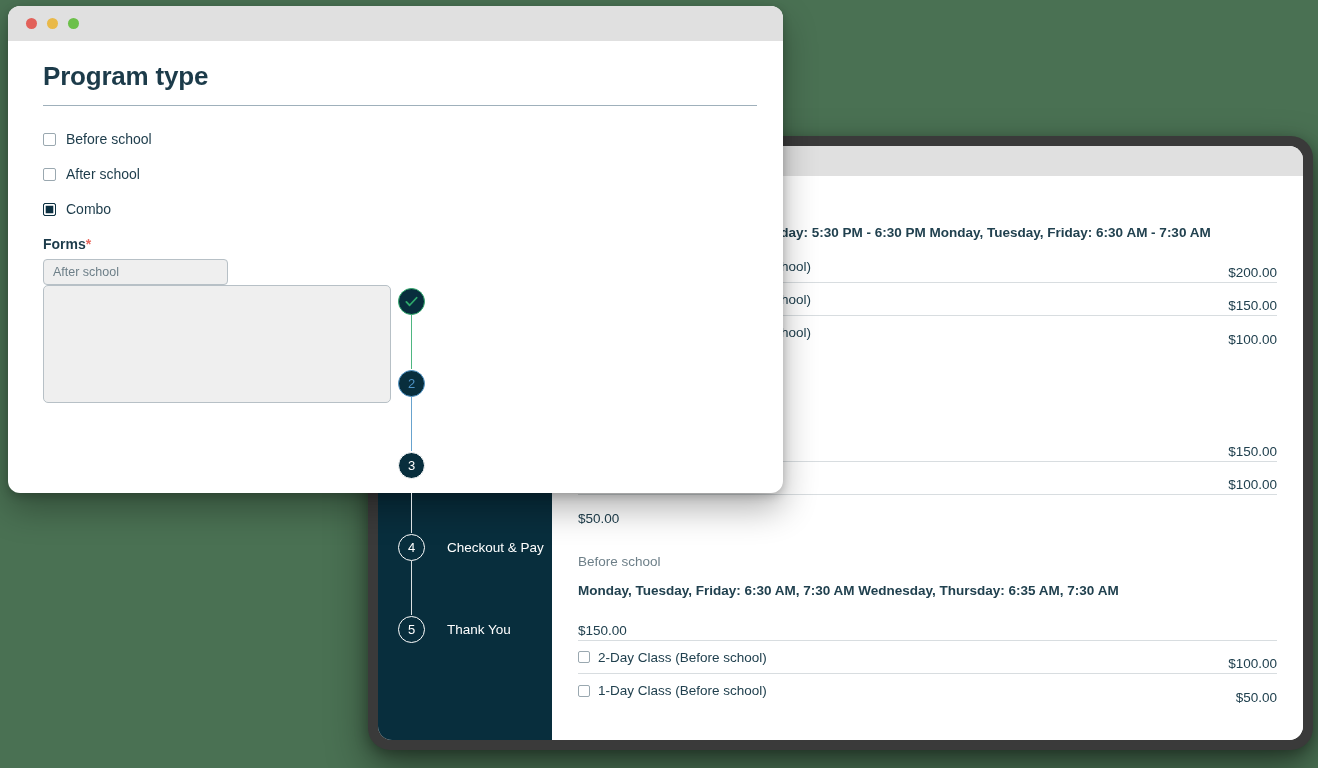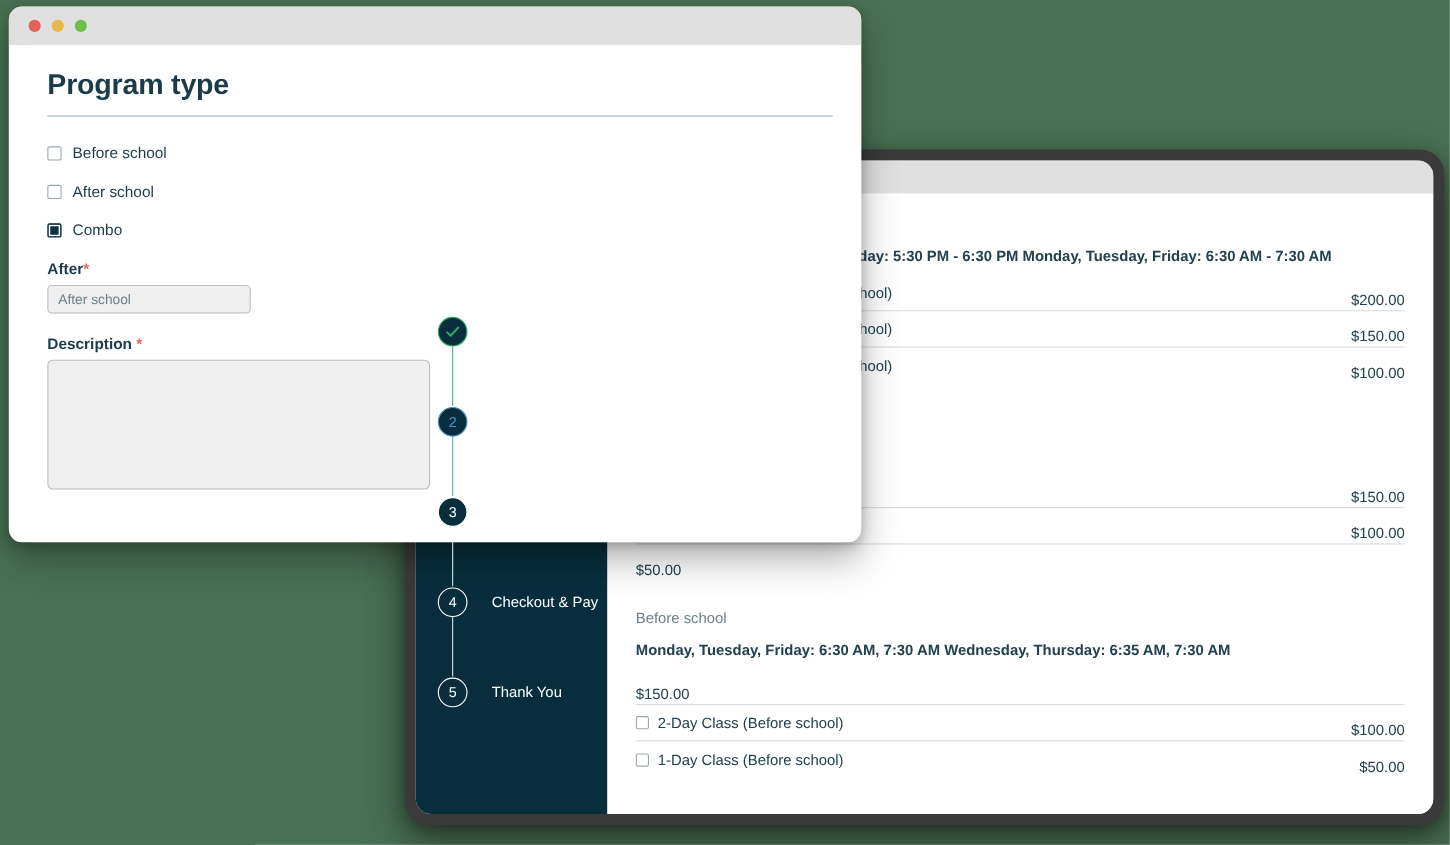--- a/index.html
+++ b/index.html
@@ -406,26 +406,22 @@
           <span class="cbox-lg"></span>
           <span class="check-row-label">After school</span>
         </div>
         <div class="check-row">
           <span class="cbox-lg checked"></span>
           <span class="check-row-label">Combo</span>
         </div>
       </div>
 
     <div class="field-label">
-      <span>After</span><span class="req">*</span>
+      <span>Forms</span><span class="req">*</span>
     </div>
     <div class="text-input">
       <span>After school</span>
     </div>
 
-    <div class="field-label">
-      <span>Description</span>
-      <span class="req">*</span>
-    </div>
     <div class="text-area"></div>
 
   </div>
 </div>
 
 </body></html>

